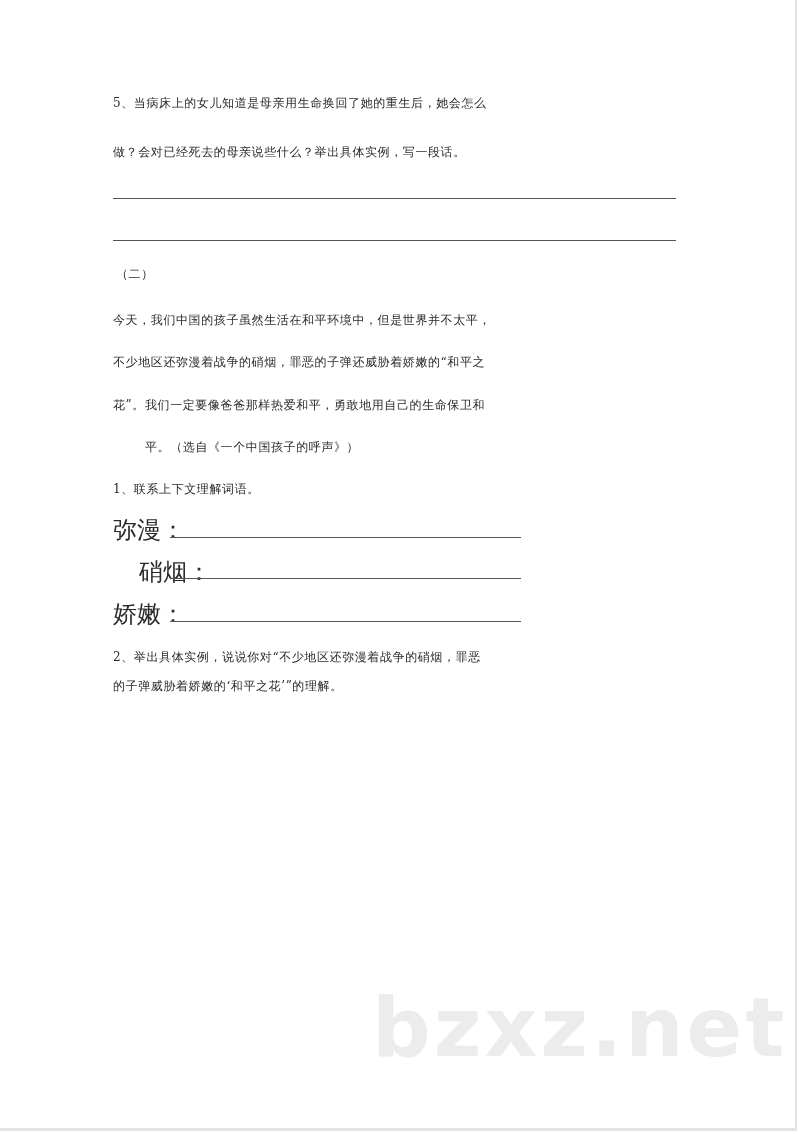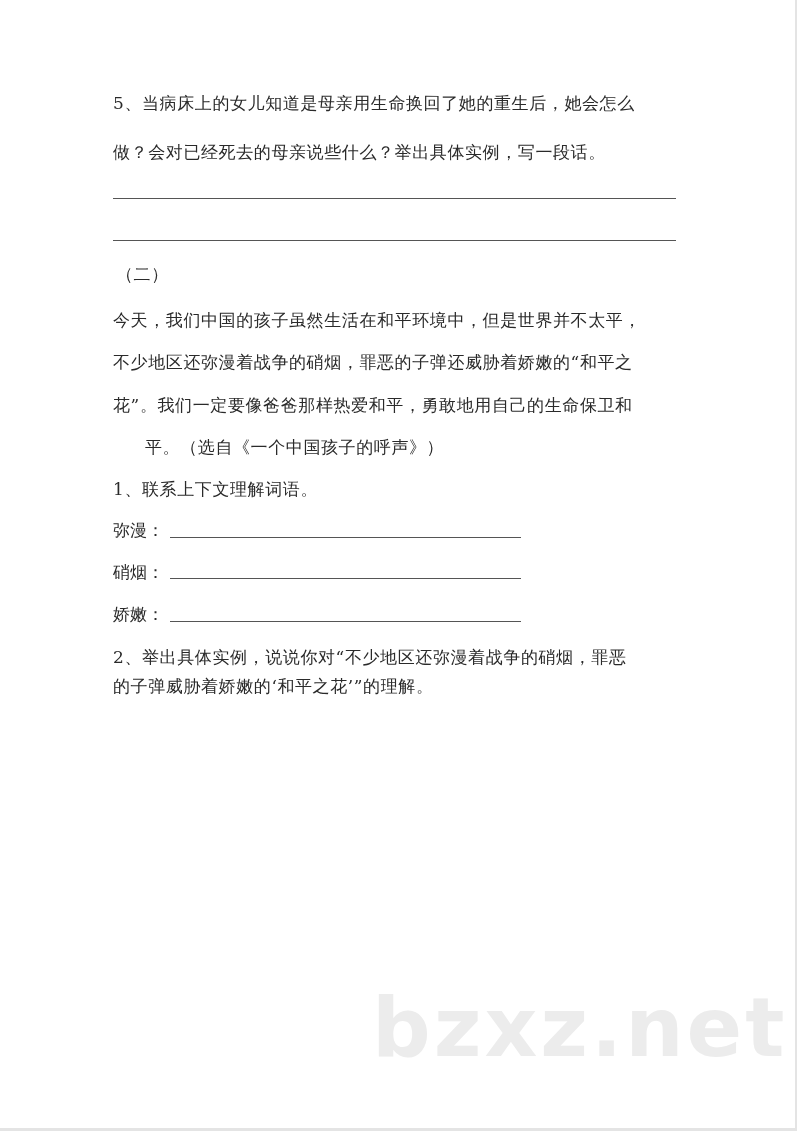--- a/index.html
+++ b/index.html
@@ -21,34 +21,34 @@
       top: 0;
       width: 795px;
       height: 1128px;
       background: #ffffff;
       border-right: 2px solid #e4e4e4;
       border-bottom: 3px solid #e4e4e4;
     }
     .line {
       position: absolute;
       left: 113px;
-      font-size: 17px;
+      font-size: 12px;
       letter-spacing: 0.6px;
       white-space: nowrap;
       line-height: 24px;
     }
     .rule {
       position: absolute;
       height: 0;
       border-top: 1.6px solid #555555;
     }
     .label-row {
       position: absolute;
       left: 113px;
-      font-size: 17px;
+      font-size: 24px;
       line-height: 24px;
       white-space: nowrap;
     }
     .watermark {
       position: absolute;
       left: 372px;
       top: 983px;
       font-family: "DejaVu Sans", "Liberation Sans", sans-serif;
       font-weight: bold;
       font-size: 82px;
@@ -73,21 +73,21 @@
   <div class="line" style="top:308px;">今天，我们中国的孩子虽然生活在和平环境中，但是世界并不太平，</div>
   <div class="line" style="top:350px;">不少地区还弥漫着战争的硝烟，罪恶的子弹还威胁着娇嫩的“和平之</div>
   <div class="line" style="top:393px;">花”。我们一定要像爸爸那样热爱和平，勇敢地用自己的生命保卫和</div>
   <div class="line" style="top:435px;margin-left:32px;">平。（选自《一个中国孩子的呼声》）</div>
 
   <div class="line" style="top:477px;">1、联系上下文理解词语。</div>
 
   <div class="label-row" style="top:518px;">弥漫：</div>
   <div class="rule" style="left:170px; width:351px; top:537px;"></div>
 
-  <div class="label-row" style="top:560px;">硝烟：</div>
+  <div class="label-row" style="top:560px;margin-left:26px;">硝烟：</div>
   <div class="rule" style="left:170px; width:351px; top:578px;"></div>
 
   <div class="label-row" style="top:602px;">娇嫩：</div>
   <div class="rule" style="left:170px; width:351px; top:621px;"></div>
 
   <div class="line" style="top:645px;">2、举出具体实例，说说你对“不少地区还弥漫着战争的硝烟，罪恶</div>
   <div class="line" style="top:674px;">的子弹威胁着娇嫩的‘和平之花’”的理解。</div>
 
   <div class="watermark">bzxz.net</div>
 </div>

